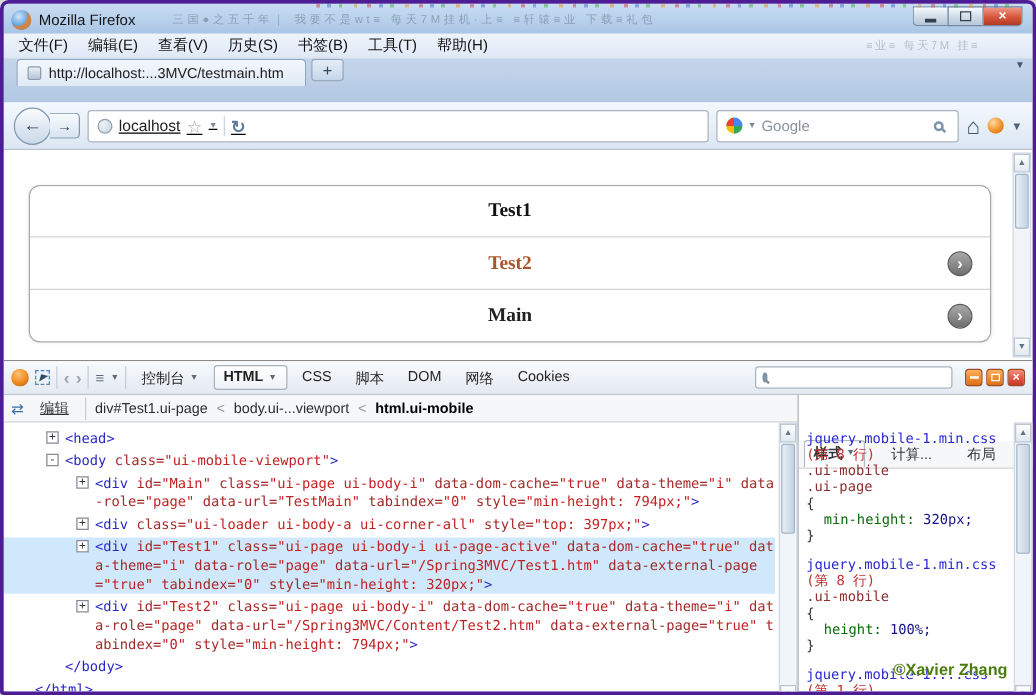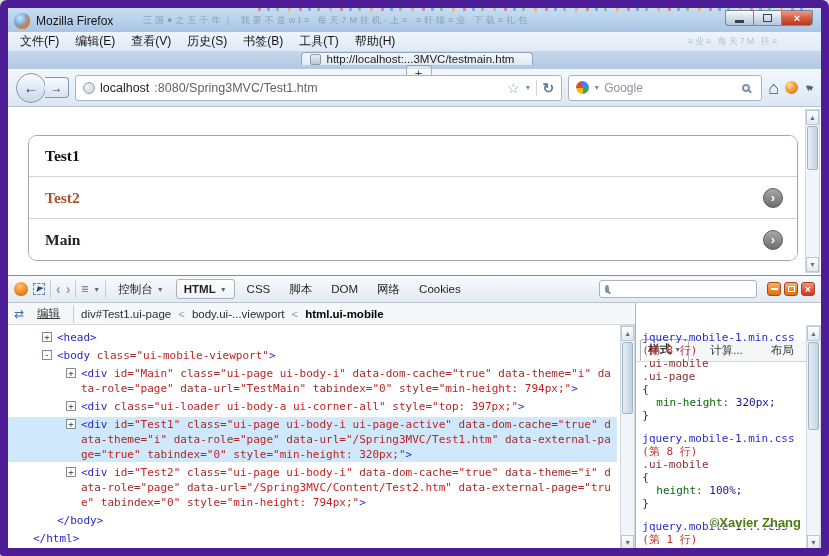--- a/index.html
+++ b/index.html
@@ -1,18 +1,18 @@
 <!DOCTYPE html>
 <html style="--link-orange: #a8542c; --selected-row: #cfe8fb; --tag-blue: #2828c8; --attr-red: #a52a2a; --value-red: #c32222; --css-file-blue: #2a2ad0; --css-line-red: #c03030; --css-sel: #8b2e2e; --prop-green: #0a6b0a; --prop-navy: #16168c; --firebug-close: #e25845;"><head>
 <meta charset="utf-8">
 <style>
   * { box-sizing: border-box; margin: 0; padding: 0; }
   body { margin: 0; background: #ddd; font-family: "Liberation Sans", sans-serif; }
 
-  .window { position: relative; width: 829px; height: 556px; border: 8px solid #4c1d95;
+  .window { position: relative; width: 829px; height: 556px; border: 3px solid #4c1d95;
             border-radius: 7px 7px 3px 3px; overflow: hidden; background: #fff;
             font-family: "Liberation Sans", sans-serif; }
 
   .top-noise { position: absolute; top: 0; left: 250px; right: 12px; height: 3px; z-index: 6; opacity: .45;
     background: repeating-linear-gradient(90deg,#c33 0 3px,transparent 3px 9px,#36c 9px 12px,transparent 12px 18px,#3a3 18px 21px,transparent 21px 30px,#e80 30px 33px,transparent 33px 41px); }
 
   
   .titlebar { height: 24px; background: linear-gradient(#c9ddf2,#a9c5e5); display: flex; align-items: center;
               padding: 2px 6px 0 6px; position: relative; }
   .ff-icon { width: 16px; height: 16px; border-radius: 50%; flex: 0 0 16px;
@@ -30,41 +30,41 @@
   .g-tmin { width: 9px; height: 3px; background: #33414f; margin-top: 6px; }
   .g-tmax { width: 9px; height: 8px; border: 1px solid #33414f; }
 
   
   .menubar { height: 20px; background: linear-gradient(#eef4fb,#dfe9f6); border-bottom: 1px solid #c9d6e6;
              display: flex; align-items: center; padding: 0 4px; font-size: 12px; color: #141414; position: relative; }
   .menu-item { padding: 1px 8px; }
   .ghost2 { position: absolute; right: 42px; font-size: 9px; color: #4a5a6a; opacity: .32; letter-spacing: 2px; }
 
   
-  .tabbar { height: 17px; background: linear-gradient(#c4d6eb,#b2c8e2); display: flex; align-items: center; padding: 0 6px 0 10px; flex-direction: column; }
+  .tabbar { height: 35px; background: linear-gradient(#c4d6eb,#b2c8e2); display: flex; align-items: flex-start; padding: 0 6px 0 10px; }
   .tab { height: 22px; width: 232px; background: linear-gradient(#f4f8fd,#dfe9f5); border: 1px solid #91a5bd; border-bottom: none;
          border-radius: 4px 4px 0 0; display: flex; align-items: center; padding: 0 8px; gap: 6px; font-size: 11.5px; color: #1c1c1c; }
   .favicon { width: 11px; height: 11px; border-radius: 2px; background: linear-gradient(#e8eef5,#b8c6d6); border: 1px solid #8a9cb0; flex: 0 0 11px; }
   .tab-title { white-space: nowrap; overflow: hidden; }
   .newtab { width: 26px; height: 18px; margin: 0 0 2px 4px; border-radius: 3px; font-size: 13px; color: #345;
             display: flex; align-items: center; justify-content: center;
             background: linear-gradient(rgba(255,255,255,.55),rgba(255,255,255,.15)); border: 1px solid rgba(110,132,158,.6); }
   .tablist-drop { margin-left: auto; margin-bottom: 6px; font-size: 8px; color: #44586e; }
 
   
   .navbar { height: 38px; background: linear-gradient(#f3f8fd,#dce7f3); border-bottom: 1px solid #b4c2d2;
             display: flex; align-items: center; padding: 0 8px; gap: 6px; }
   .back-btn { width: 30px; height: 30px; border-radius: 50%; border: 1px solid #8098b2; flex: 0 0 30px;
               background: linear-gradient(#fbfdfe,#dde7f2 55%,#cbd9e8); display: flex; align-items: center; justify-content: center;
               font-size: 15px; color: #2e3e4e; font-weight: bold; }
   .fwd-btn { width: 24px; height: 21px; margin-left: -7px; border: 1px solid #8098b2; border-left: none; border-radius: 0 4px 4px 0;
              background: linear-gradient(#f8fbfe,#d8e3ef); display: flex; align-items: center; justify-content: center;
              font-size: 12px; color: #2e3e4e; }
   .urlbar { flex: 1; height: 26px; background: #fff; border: 1px solid #aab4c0; border-radius: 3px;
-            display: flex; align-items: center; padding: 0 7px; gap: 5px; font-size: 12.5px; }
+            display: flex; align-items: center; padding: 0 7px; gap: 5px; font-size: 12.5px; text-decoration: underline; }
   .globe { width: 12px; height: 12px; border-radius: 50%; border: 1px solid #90a0b0; flex: 0 0 12px;
            background: radial-gradient(circle at 35% 35%, #eef4f9, #c3d2df); }
   .url-host { color: #1e1e1e; }
   .url-rest { color: #636363; flex: 1; white-space: nowrap; overflow: hidden; }
   .star { color: #9aa6b4; font-size: 14px; }
   .tiny-caret { font-size: 7px; color: #7a8a9a; }
   .sep-v { width: 1px; height: 16px; background: #ccd5df; }
   .reload { color: #5f7c9c; font-size: 14px; font-weight: bold; }
   .searchbar { width: 194px; height: 26px; background: #fff; border: 1px solid #aab4c0; border-radius: 3px;
                display: flex; align-items: center; padding: 0 7px; gap: 4px; font-size: 12px; }
@@ -77,21 +77,21 @@
   .home-btn { font-size: 18px; color: #43566b; line-height: 18px; }
   .addon-btn { width: 13px; height: 13px; border-radius: 50%;
                background: radial-gradient(circle at 35% 30%,#ffd9a0,#ef8a1f 60%,#c96a10); }
   .navdrop { font-size: 9px; color: #51647a; }
 
   
   .content { position: relative; height: 168px; background: #fff; }
   .listbox { position: absolute; left: 20px; top: 28px; width: 770px; border: 1px solid #a8a8a8; border-radius: 9px;
              overflow: hidden; box-shadow: 0 0 3px rgba(0,0,0,.08); }
   .lrow { position: relative; display: flex; align-items: center; padding: 0 16px; background: #fff;
-          font-family: "Liberation Serif", "DejaVu Serif", serif; font-weight: bold; font-size: 15.5px; }
+          font-family: "Liberation Serif", "DejaVu Serif", serif; font-weight: bold; font-size: 15.5px; justify-content: center; }
   .lrow.header { height: 40px; color: #111; }
   .lrow.link { height: 42px; border-top: 1px solid #d4d4d4; }
   .label-orange { color: var(--link-orange, #a8542c); }
   .label-dark { color: #222; }
   .chev { position: absolute; right: 14px; top: 50%; transform: translateY(-50%); width: 20px; height: 20px; border-radius: 50%;
           background: linear-gradient(#a9a9a9,#6e6e6e); border: 1px solid #5a5a5a; color: #fff; display: flex; align-items: center;
           justify-content: center; font-size: 13px; font-family: "Liberation Sans", sans-serif; font-weight: bold; padding-bottom: 1px; }
 
   
   .sbar { position: absolute; width: 15px; background: #f1f5f9; border: 1px solid #d0d9e2; }
@@ -216,21 +216,20 @@
     <div class="newtab">+</div>
     <span class="tablist-drop">▼</span>
   </div>
 
   <div class="navbar">
     <div class="back-btn">←</div>
     <div class="fwd-btn">→</div>
     <div class="urlbar">
       <span class="globe"></span>
       <span class="url-host">localhost</span>
-      <span class="url-rest">:8080/Spring3MVC/Test1.htm</span>
       <span class="star">☆</span>
       <span class="tiny-caret">▼</span>
       <span class="sep-v"></span>
       <span class="reload">↻</span>
     </div>
     <div class="searchbar">
       <span class="glogo"></span>
       <span class="tiny-caret">▼</span>
       <span class="stext">Google</span>
       <span class="mag"></span>

